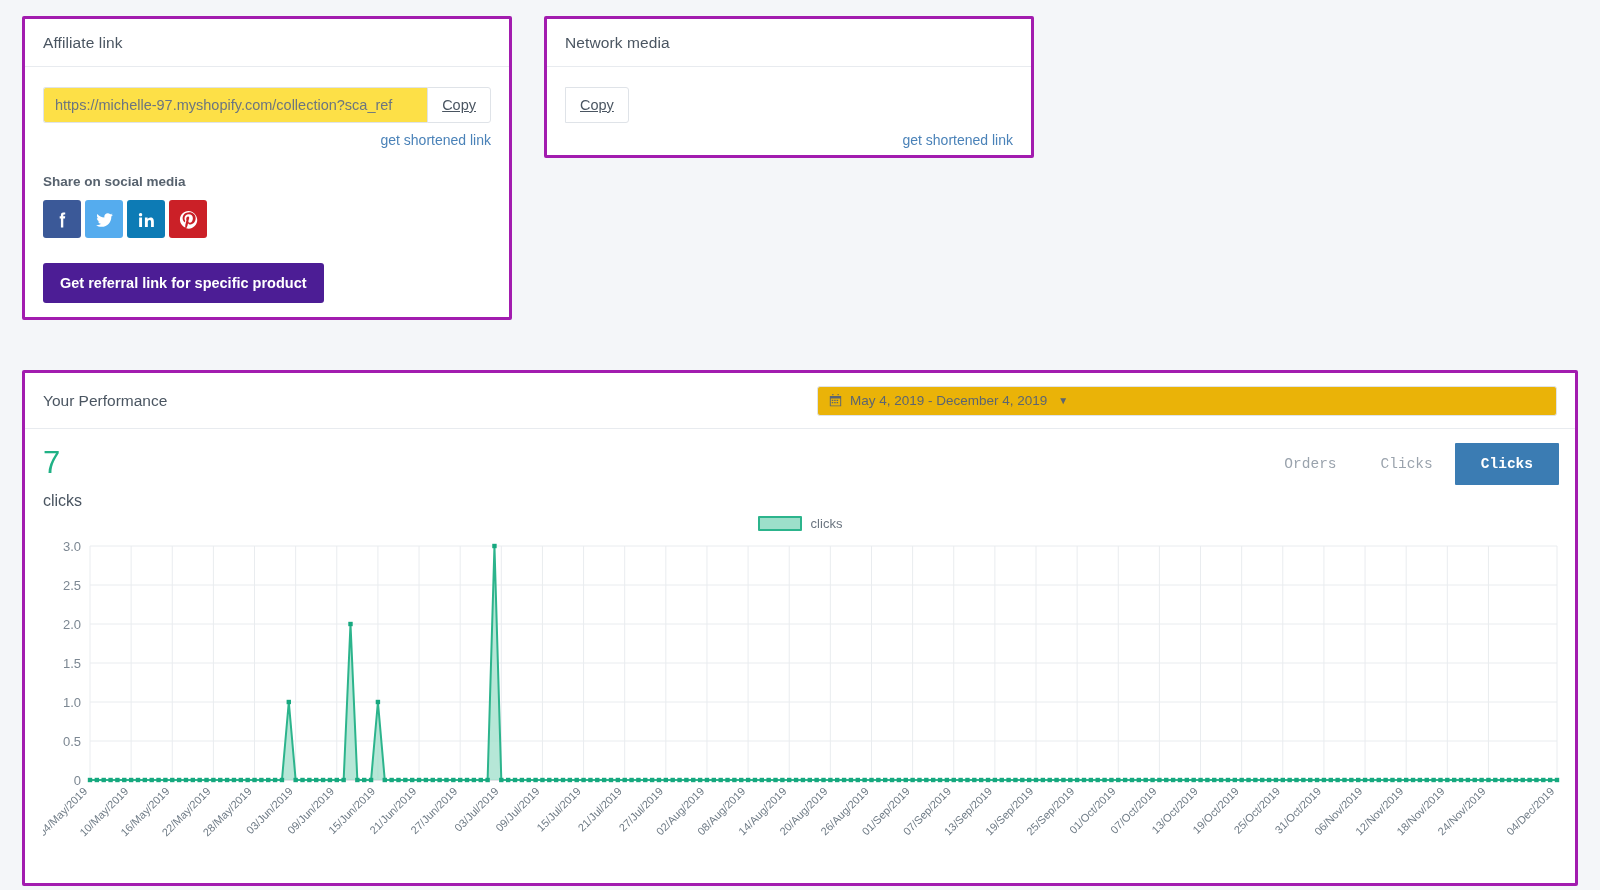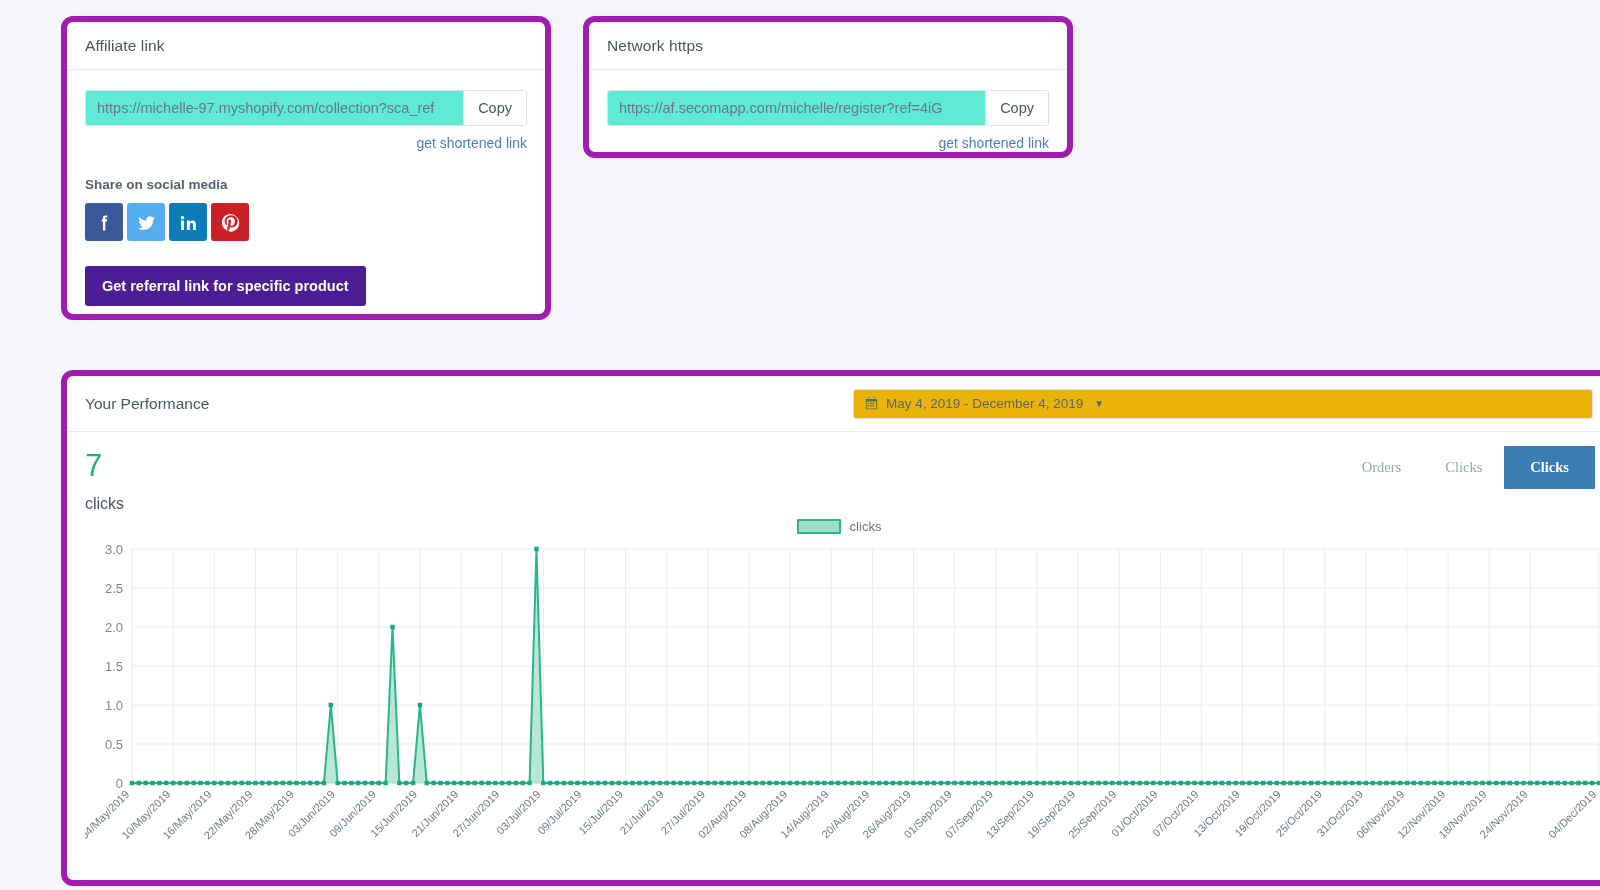--- a/index.html
+++ b/index.html
@@ -10,23 +10,22 @@
     font-family: "Liberation Sans", sans-serif;
     overflow: hidden;
   }
 
   .page { position: relative; width: 1600px; height: 890px; }
 
   
   .card {
     position: absolute;
     background: #ffffff;
-    border: 6px solid #a21caf;
-    border-radius: 12px;
-    margin-left: 39px;
+    border: 3px solid #a21caf;
+    border-radius: 2px;
   }
   .card-header {
     height: 48px;
     border-bottom: 1px solid #e8ebef;
     display: flex;
     align-items: center;
     padding: 0 18px;
   }
   .card-header-title {
     font-size: 15.5px;
@@ -45,38 +44,39 @@
   .link-input {
     flex: 1 1 auto;
     height: 36px;
     border: 1px solid #dfe3e8;
     border-right: none;
     border-radius: 3px 0 0 3px;
     padding: 0 11px;
     font-size: 14.5px;
     color: #6b7580;
     font-family: "Liberation Sans", sans-serif;
-    background: #5eead4;
+    background: #fde047;
     outline: none;
     text-overflow: ellipsis;
     white-space: nowrap;
     overflow: hidden;
   }
   .copy-btn {
     flex: 0 0 auto;
     min-width: 62px;
     height: 36px;
     border: 1px solid #dfe3e8;
     border-radius: 0 3px 3px 0;
     background: #fff;
     color: #4a5561;
     font-size: 14.5px;
     font-family: "Liberation Sans", sans-serif;
     cursor: pointer;
     padding: 0 14px;
+    text-decoration: underline;
   }
   .shortened {
     margin-top: 9px;
     text-align: right;
     font-size: 14px;
     color: #4a82b8;
     cursor: pointer;
     text-decoration: none;
     display: block;
   }
@@ -154,21 +154,21 @@
     position: absolute; right: 16px; top: 14px;
     display: flex; align-items: stretch; gap: 0;
   }
   .tab {
     font-size: 14.5px;
     color: #9aa3ad;
     padding: 13px 22px;
     cursor: pointer;
     background: transparent;
     border: none;
-    font-family: Liberation Serif, serif;
+    font-family: Liberation Mono, monospace;
   }
   .tab.active {
     background: #3b7cb3;
     color: #fff;
     font-weight: 700;
     border-radius: 1px;
     padding: 13px 26px;
   }
 
   
@@ -230,25 +230,24 @@
           </svg>
         </div>
       </div>
 
       <button class="referral-btn">Get referral link for specific product</button>
     </div>
   </div>
 
   <div class="card" id="network-card">
     <div class="card-header">
-      <div class="card-header-title">Network https</div>
+      <div class="card-header-title">Network media</div>
     </div>
     <div class="card-body">
       <div class="link-row">
-        <input class="link-input" type="text" readonly="" value="https://af.secomapp.com/michelle/register?ref=4iG" style="">
         <button class="copy-btn">Copy</button>
       </div>
       <a class="shortened" href="#">get shortened link</a>
     </div>
   </div>
 
   <div class="card" id="perf-card">
     <div class="perf-header">
       <div class="perf-title">Your Performance</div>
       <div class="daterange">

